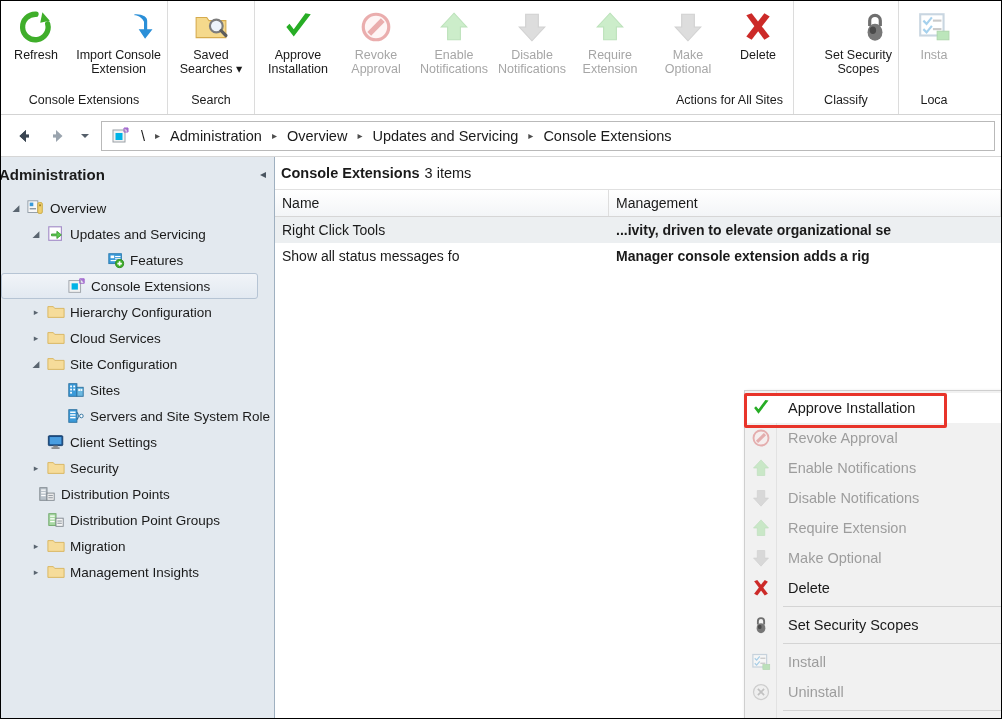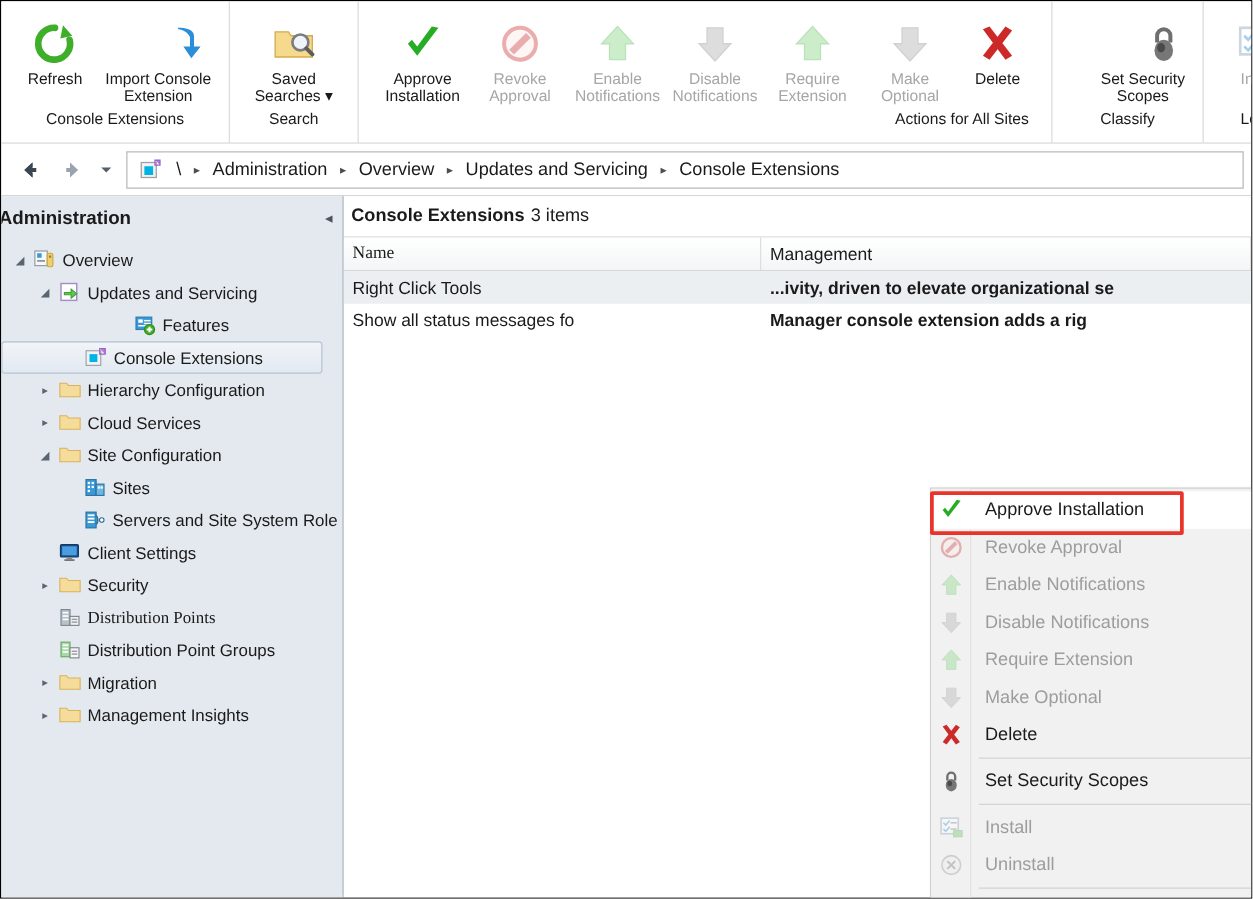--- a/index.html
+++ b/index.html
@@ -22,21 +22,21 @@
     position: absolute; left: 0; top: 0;
     width: 1000px; height: 114px;
     background: #ffffff;
     border-bottom: 1px solid #d3d3d3;
   }
   .ribbon-groups { display: flex; height: 113px; align-items: stretch; }
   .rgroup {
     position: relative;
     display: flex; flex-direction: column;
     border-right: 1px solid #dcdcdc;
-    padding: 8px;
+    padding: 0;
     flex: none;
   }
   .rgroup:last-child { border-right: none; }
   .rgroup-items {
     display: flex; align-items: flex-start;
     height: 88px;
     padding: 6px 4px 0 4px;
   }
   .rgroup-label {
     height: 25px; line-height: 22px;
@@ -174,21 +174,21 @@
     border-bottom: 1px solid #d6d6d6;
     background: linear-gradient(#ffffff, #f3f5f7);
   }
   .col {
     display: flex; align-items: center;
     padding-left: 7px;
     font-size: 14px; color: #1a1a1a;
     border-right: 1px solid #dedede;
     cursor: default;
   }
-  .col-name { width: 334px; font-family: Liberation Serif, serif; }
+  .col-name { width: 334px; }
   .col-desc { flex: 1; }
   .rowlist { position: relative; }
   .grow {
     display: flex; height: 26px; align-items: center;
     font-size: 14px; color: #1a1a1a;
     cursor: default;
   }
   .grow.selected { background: #eceff1; }
   .cell-name { width: 334px; padding-left: 7px; white-space: nowrap; overflow: hidden; }
   .cell-desc { flex: 1; padding-left: 7px; white-space: nowrap; overflow: hidden; font-weight: bold; }
@@ -625,21 +625,21 @@
             <span class="twist">▸</span>
             <span class="ticon">
               <span style="display: inline-flex; align-items: center; justify-content: center;">
                 <svg width="18" height="18" viewBox="0 0 20 20">
         <path d="M1 4 L7 4 L8.6 6 L19 6 L19 16 L1 16 Z" fill="#f6dc9a" stroke="#d8b35c" stroke-width="1"></path>
       </svg>
               </span>
             </span>
             <span class="tlabel">Security</span>
           </div>
-          <div class="tnode" style="padding-left: 26px; font-family: Liberation Serif, serif;">
+          <div class="tnode" style="padding-left: 17px;">
             <span class="twist"></span>
             <span class="ticon">
               <span style="display: inline-flex; align-items: center; justify-content: center;">
                 <svg width="18" height="18" viewBox="0 0 20 20">
         <rect x="2" y="3" width="8" height="14" fill="#b9c2ca" stroke="#7d858c" stroke-width="1"></rect>
         <rect x="3.5" y="5" width="5" height="1.4" fill="#ffffff"></rect>
         <rect x="3.5" y="8" width="5" height="1.4" fill="#ffffff"></rect>
         <rect x="3.5" y="11" width="5" height="1.4" fill="#ffffff"></rect>
         <rect x="10" y="9" width="8" height="8" fill="#f2f2f2" stroke="#7d858c" stroke-width="1"></rect>
         <rect x="11.5" y="11" width="5" height="1.3" fill="#9aa0a6"></rect>

